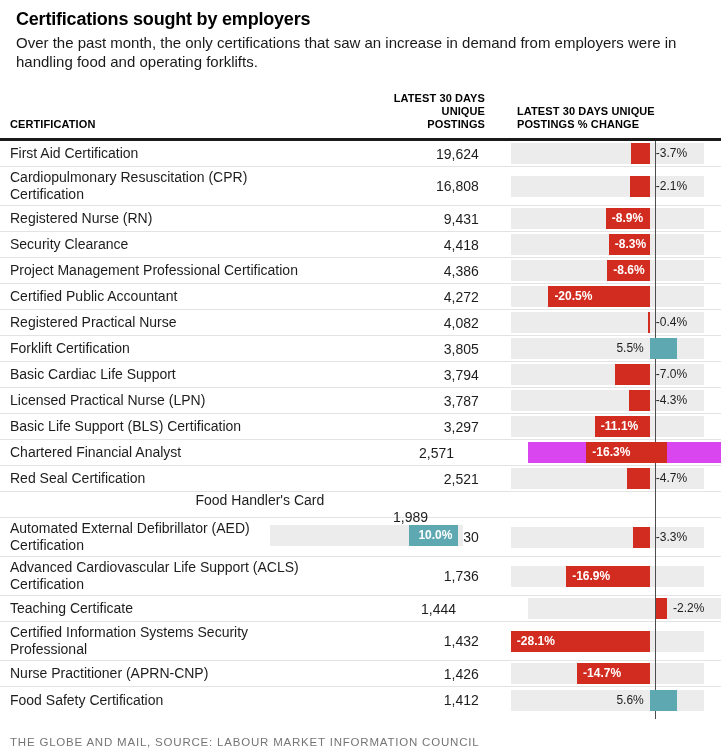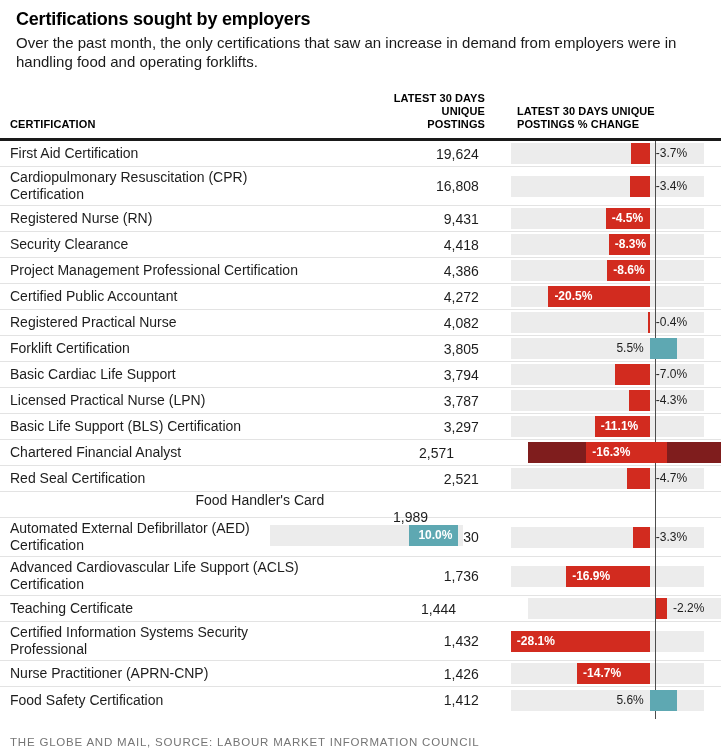--- a/index.html
+++ b/index.html
@@ -69,33 +69,33 @@
       </div>
       <div class="row" style="height: 39px;">
         <div class="cell-label">
           <div>Cardiopulmonary Resuscitation (CPR)</div>
           <div>Certification</div>
         </div>
         <div class="cell-num">16,808</div>
         <div class="cell-bar">
           <div class="track" style="background: rgb(236, 236, 236);">
             <div class="bar" style="width: 19.7865px; background: rgb(210, 43, 31); left: 119.214px;"></div>
-            <div class="bar-label outside" style="left: 145px;">-3.4%</div>
+            <div class="bar-label outside" style="left: 145px;">-2.1%</div>
           </div>
         </div>
       </div>
       <div class="row" style="height: 26px;">
         <div class="cell-label">
           <div>Registered Nurse (RN)</div>
         </div>
         <div class="cell-num">9,431</div>
         <div class="cell-bar">
           <div class="track" style="background: rgb(236, 236, 236);">
             <div class="bar" style="width: 44.0249px; background: rgb(210, 43, 31); left: 94.9751px;"></div>
-            <div class="bar-label inside" style="left: 100.975px;">-4.5%</div>
+            <div class="bar-label inside" style="left: 100.975px;">-8.9%</div>
           </div>
         </div>
       </div>
       <div class="row" style="height: 26px;">
         <div class="cell-label">
           <div>Security Clearance</div>
         </div>
         <div class="cell-num">4,418</div>
         <div class="cell-bar">
           <div class="track" style="background: rgb(236, 236, 236);">
@@ -187,21 +187,21 @@
             <div class="bar-label inside" style="left: 90.0925px;">-11.1%</div>
           </div>
         </div>
       </div>
       <div class="row" style="height: 26px; gap: 42px;">
         <div class="cell-label">
           <div>Chartered Financial Analyst</div>
         </div>
         <div class="cell-num">2,571</div>
         <div class="cell-bar">
-          <div class="track" style="background: #7f1d1d;">
+          <div class="track" style="background: #d946ef;">
             <div class="bar" style="width: 80.6299px; background: rgb(210, 43, 31); left: 58.3701px;"></div>
             <div class="bar-label inside" style="left: 64.3701px;">-16.3%</div>
           </div>
         </div>
       </div>
       <div class="row" style="height: 26px;">
         <div class="cell-label">
           <div>Red Seal Certification</div>
         </div>
         <div class="cell-num">2,521</div>

